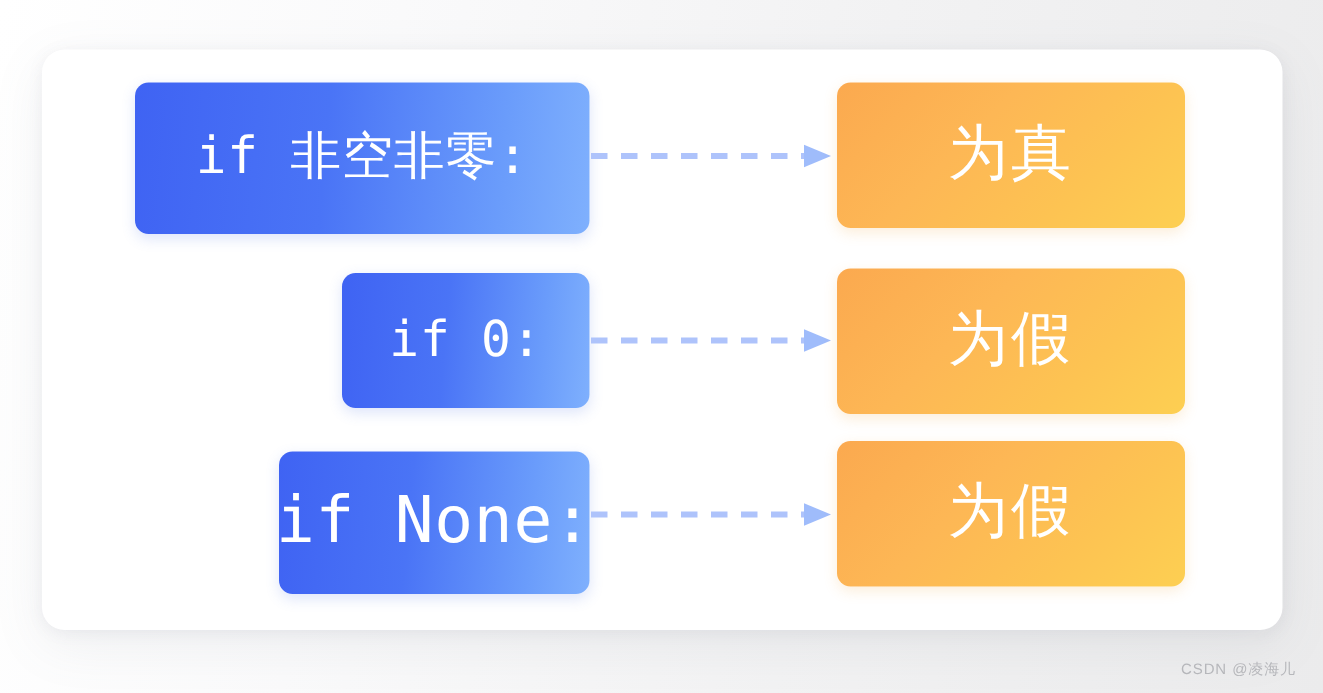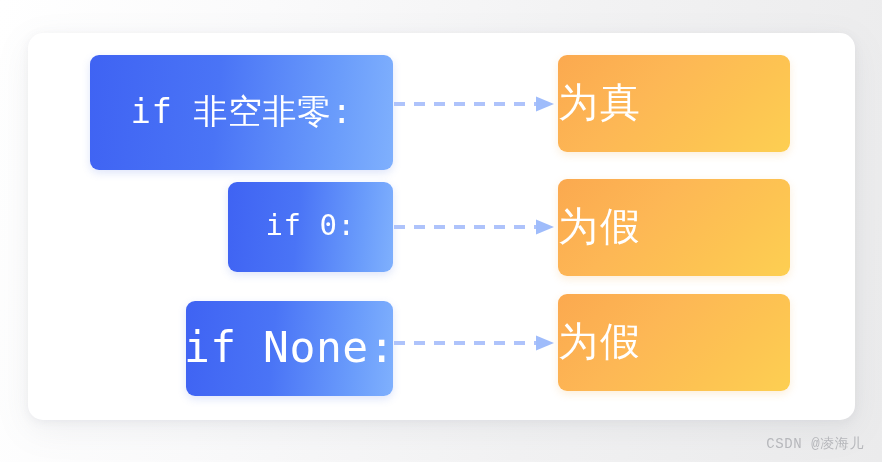--- a/index.html
+++ b/index.html
@@ -46,21 +46,21 @@
     height: 0;
   }
   .row-1 { top: 22px; }
   .row-2 { top: 140px; }
   .row-3 { top: 257px; }
 
   
   .cond {
     position: absolute;
     right: 462px;               
-    height: 115px;
+    height: 101px;
     border-radius: 9px;
     background: linear-gradient(95deg, #3f63f3 0%, #4a74f6 42%, #6a9cfb 80%, #7fb0fd 100%);
     box-shadow: 0 3px 9px rgba(70,110,230,0.18);
     display: flex;
     align-items: center;
     justify-content: center;
     box-sizing: border-box;
   }
   .cond-text {
     color: #ffffff;
@@ -69,34 +69,35 @@
     line-height: 1;
     letter-spacing: 0.5px;
     white-space: pre;
     padding: 0 13px 3px 13px;
   }
 
   .cond-1 { width: 303px; top: 0px;   }
   .cond-2 { width: 165px; top: 9px;  height: 90px; }
   .cond-3 { width: 207px; top: 11px; height: 95px; }
 
-  .cond-2 .cond-text { font-size: 29px; }
+  .cond-2 .cond-text { font-size: 33px; }
   .cond-3 .cond-text { font-size: 43px; }
 
   
   .result {
     position: absolute;
     left: 530px;                 
     width: 232px;
     height: 97px;
     border-radius: 9px;
     background: linear-gradient(135deg, #fba94f 0%, #fdb755 38%, #fdc352 70%, #fdcf52 100%);
     box-shadow: 0 3px 9px rgba(240,170,70,0.20);
     display: flex;
     align-items: center;
+    justify-content: center;
   }
   .result-text {
     color: #ffffff;
     font-family: "Liberation Sans", sans-serif;
     font-size: 40px;
     line-height: 1;
     letter-spacing: 2px;
     padding-bottom: 3px;
   }
   .result-1 { top: 0px;  }
@@ -115,22 +116,22 @@
   .arrow-2 { top: 46px; }
   .arrow-3 { top: 45px; }
   .arrow svg { display: block; }
 
   
   .watermark {
     position: absolute;
     right: 18px;
     bottom: 9px;
     color: #b6b7bb;
-    font-size: 14px;
-    font-family: Liberation Mono, monospace;
+    font-size: 10px;
+    font-family: Liberation Sans, sans-serif;
     letter-spacing: 0.6px;
     white-space: nowrap;
   }
 </style>
 </head>
 <body>
 
 <div class="page">
 
   <div class="card">

